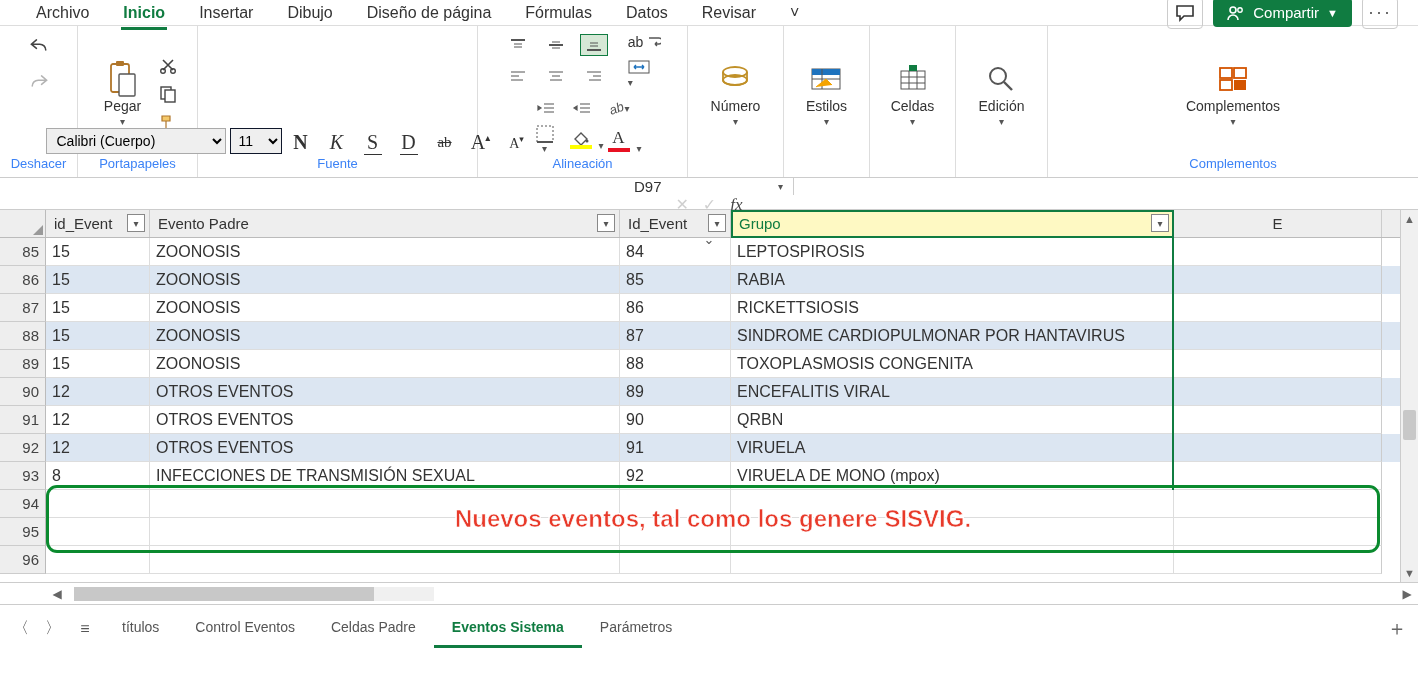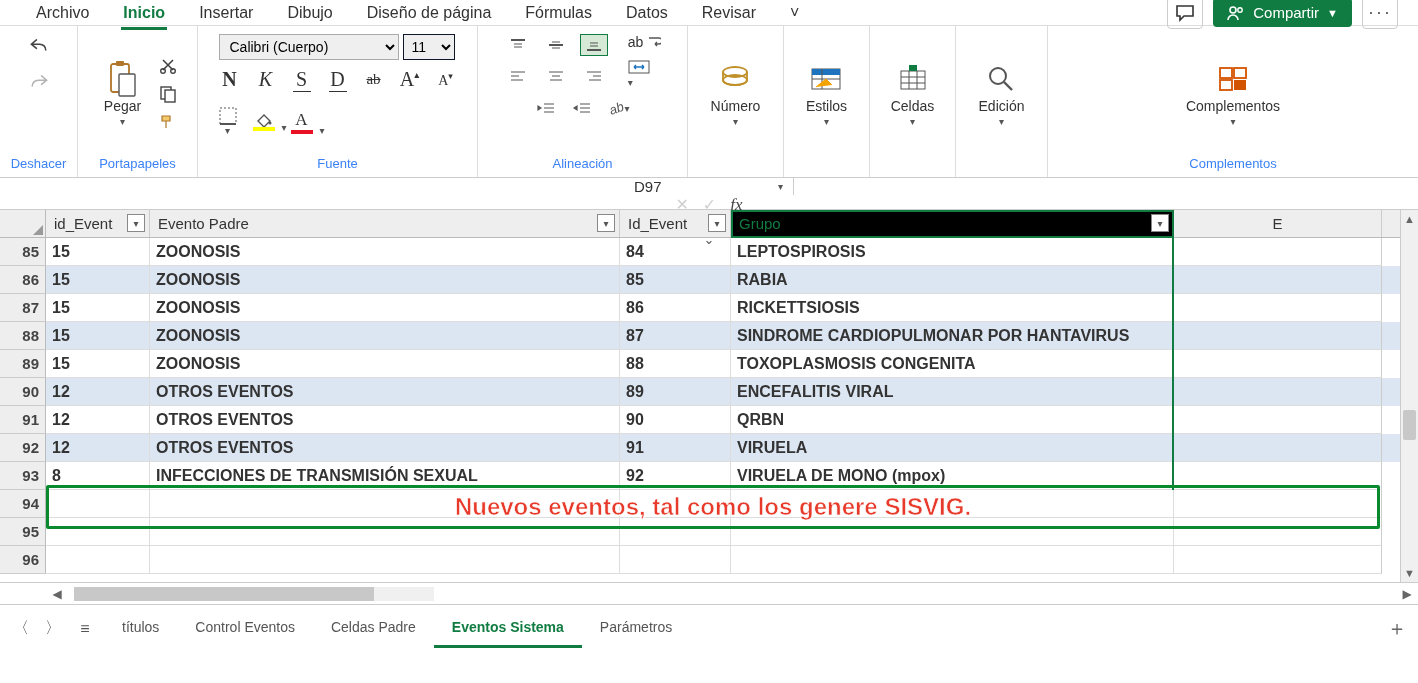--- a/index.html
+++ b/index.html
@@ -52,31 +52,31 @@
   .fb-expand { width:28px; display:flex; align-items:center; justify-content:center; color:#555; cursor:pointer; }
   
   
   .grid-wrap { position:relative; height: 372px; overflow:hidden; display:flex; }
   .grid-inner { flex:1; }
   .col-headers { display:flex; height:28px; background:#eee; border-bottom:1px solid #bbb; font-size:15px; }
   .corner { width:46px; background:#eee; border-right:1px solid #bbb; position:relative; }
   .corner::after { content:""; position:absolute; right:2px; bottom:2px; width:0; height:0; border-style:solid; border-width:0 0 10px 10px; border-color:transparent transparent #999 transparent; }
   .colh { display:flex; align-items:center; padding:0 8px; border-right:1px solid #ccc; position:relative; background:#eee; }
   .colh .filter { position:absolute; right:4px; top:4px; width:18px; height:18px; border:1px solid #888; background:#fff; display:flex; align-items:center; justify-content:center; font-size:10px; color:#555; cursor:pointer; }
-  .colh.sel { background:#000000; }
+  .colh.sel { background:#fef9c3; }
   .colh.sel .htext { color:#107c41; }
   .grid-body { position:relative; }
-  .row { display:flex; height:28px; font-size:16px;font-weight:bold; }
+  .row { display:flex; height:28px; font-size:16px; }
   .row.alt { background:#dce6f2; }
   .rowh { width:46px; background:#eee; border-right:1px solid #bbb; border-bottom:1px solid #ccc; display:flex; align-items:center; justify-content:flex-end; padding-right:6px; font-size:15px; color:#444; }
   .cell { border-right:1px solid #ddd; border-bottom:1px solid #ddd; padding:12px 6px; display:flex; align-items:center; overflow:hidden; white-space:nowrap; }
   .c-a { width:104px; } .c-b { width:470px; } .c-c { width:111px; } .c-d { width:443px; } .c-e { width:208px; border-right:1px solid #ccc;}
   .colh.c-e { justify-content:center; }
   
-  .annotation-box { position:absolute; left:46px; right:38px; top: 275px; height:44px; border:3px solid #0a8a2e; border-radius:2px; display:flex; align-items:center; justify-content:center; z-index:5; }
+  .annotation-box { position:absolute; left:46px; right:38px; top: 275px; height:68px; border:3px solid #0a8a2e; border-radius:11px; display:flex; align-items:center; justify-content:center; z-index:5; }
   .annotation-text { font-size:24px; font-weight:700; color:#e83a2a; -webkit-text-stroke: 0.6px #fff; text-shadow: -1px -1px 0 #fff, 1px -1px 0 #fff, -1px 1px 0 #fff, 1px 1px 0 #fff; }
   
   
   .vscroll { width:18px; background:#f0f0f0; border-left:1px solid #ccc; position:relative; }
   .vscroll .arrow { height:18px; display:flex; align-items:center; justify-content:center; color:#666; cursor:pointer; font-size:11px;}
   .vscroll .thumb { position:absolute; left:2px; right:2px; top:200px; height:30px; background:#c8c8c8; border-radius:2px; }
   
   
   .hscroll-row { display:flex; align-items:center; height:22px; border-top:1px solid #ccc; }
   .hscroll-row .harrow { width:22px; text-align:center; color:#666; cursor:pointer; font-size:12px; }
@@ -177,21 +177,21 @@
             <svg width="18" height="18" viewBox="0 0 18 18">
               <path d="M3 3h8v5H3zM7 8v7" fill="#f4c96b" stroke="#b0762a" stroke-width="1.2"></path>
             </svg>
           </div>
       </div>
     </div>
     <div class="ribbon-group-label">Portapapeles</div>
   </div>
 
   <div class="ribbon-group" style="width:280px;">
-    <div class="ribbon-group-content" style="flex-direction:column; align-items:flex-start; gap:8px;">
+    <div class="ribbon-group-content" style="flex-direction:row; align-items:flex-end; gap:8px;">
       <div class="font-row">
         <select class="font-name"><option>Calibri (Cuerpo)</option></select>
         <select class="font-size"><option>11</option></select>
       </div>
       <div class="font-btns">
         <span class="fbtn" style="font-weight:700;">N</span>
         <span class="fbtn" style="font-style:italic;">K</span>
         <span class="fbtn under">S</span>
         <span class="fbtn under">D</span>
         <span class="fbtn" style="text-decoration:line-through; font-size:15px;">ab</span>

